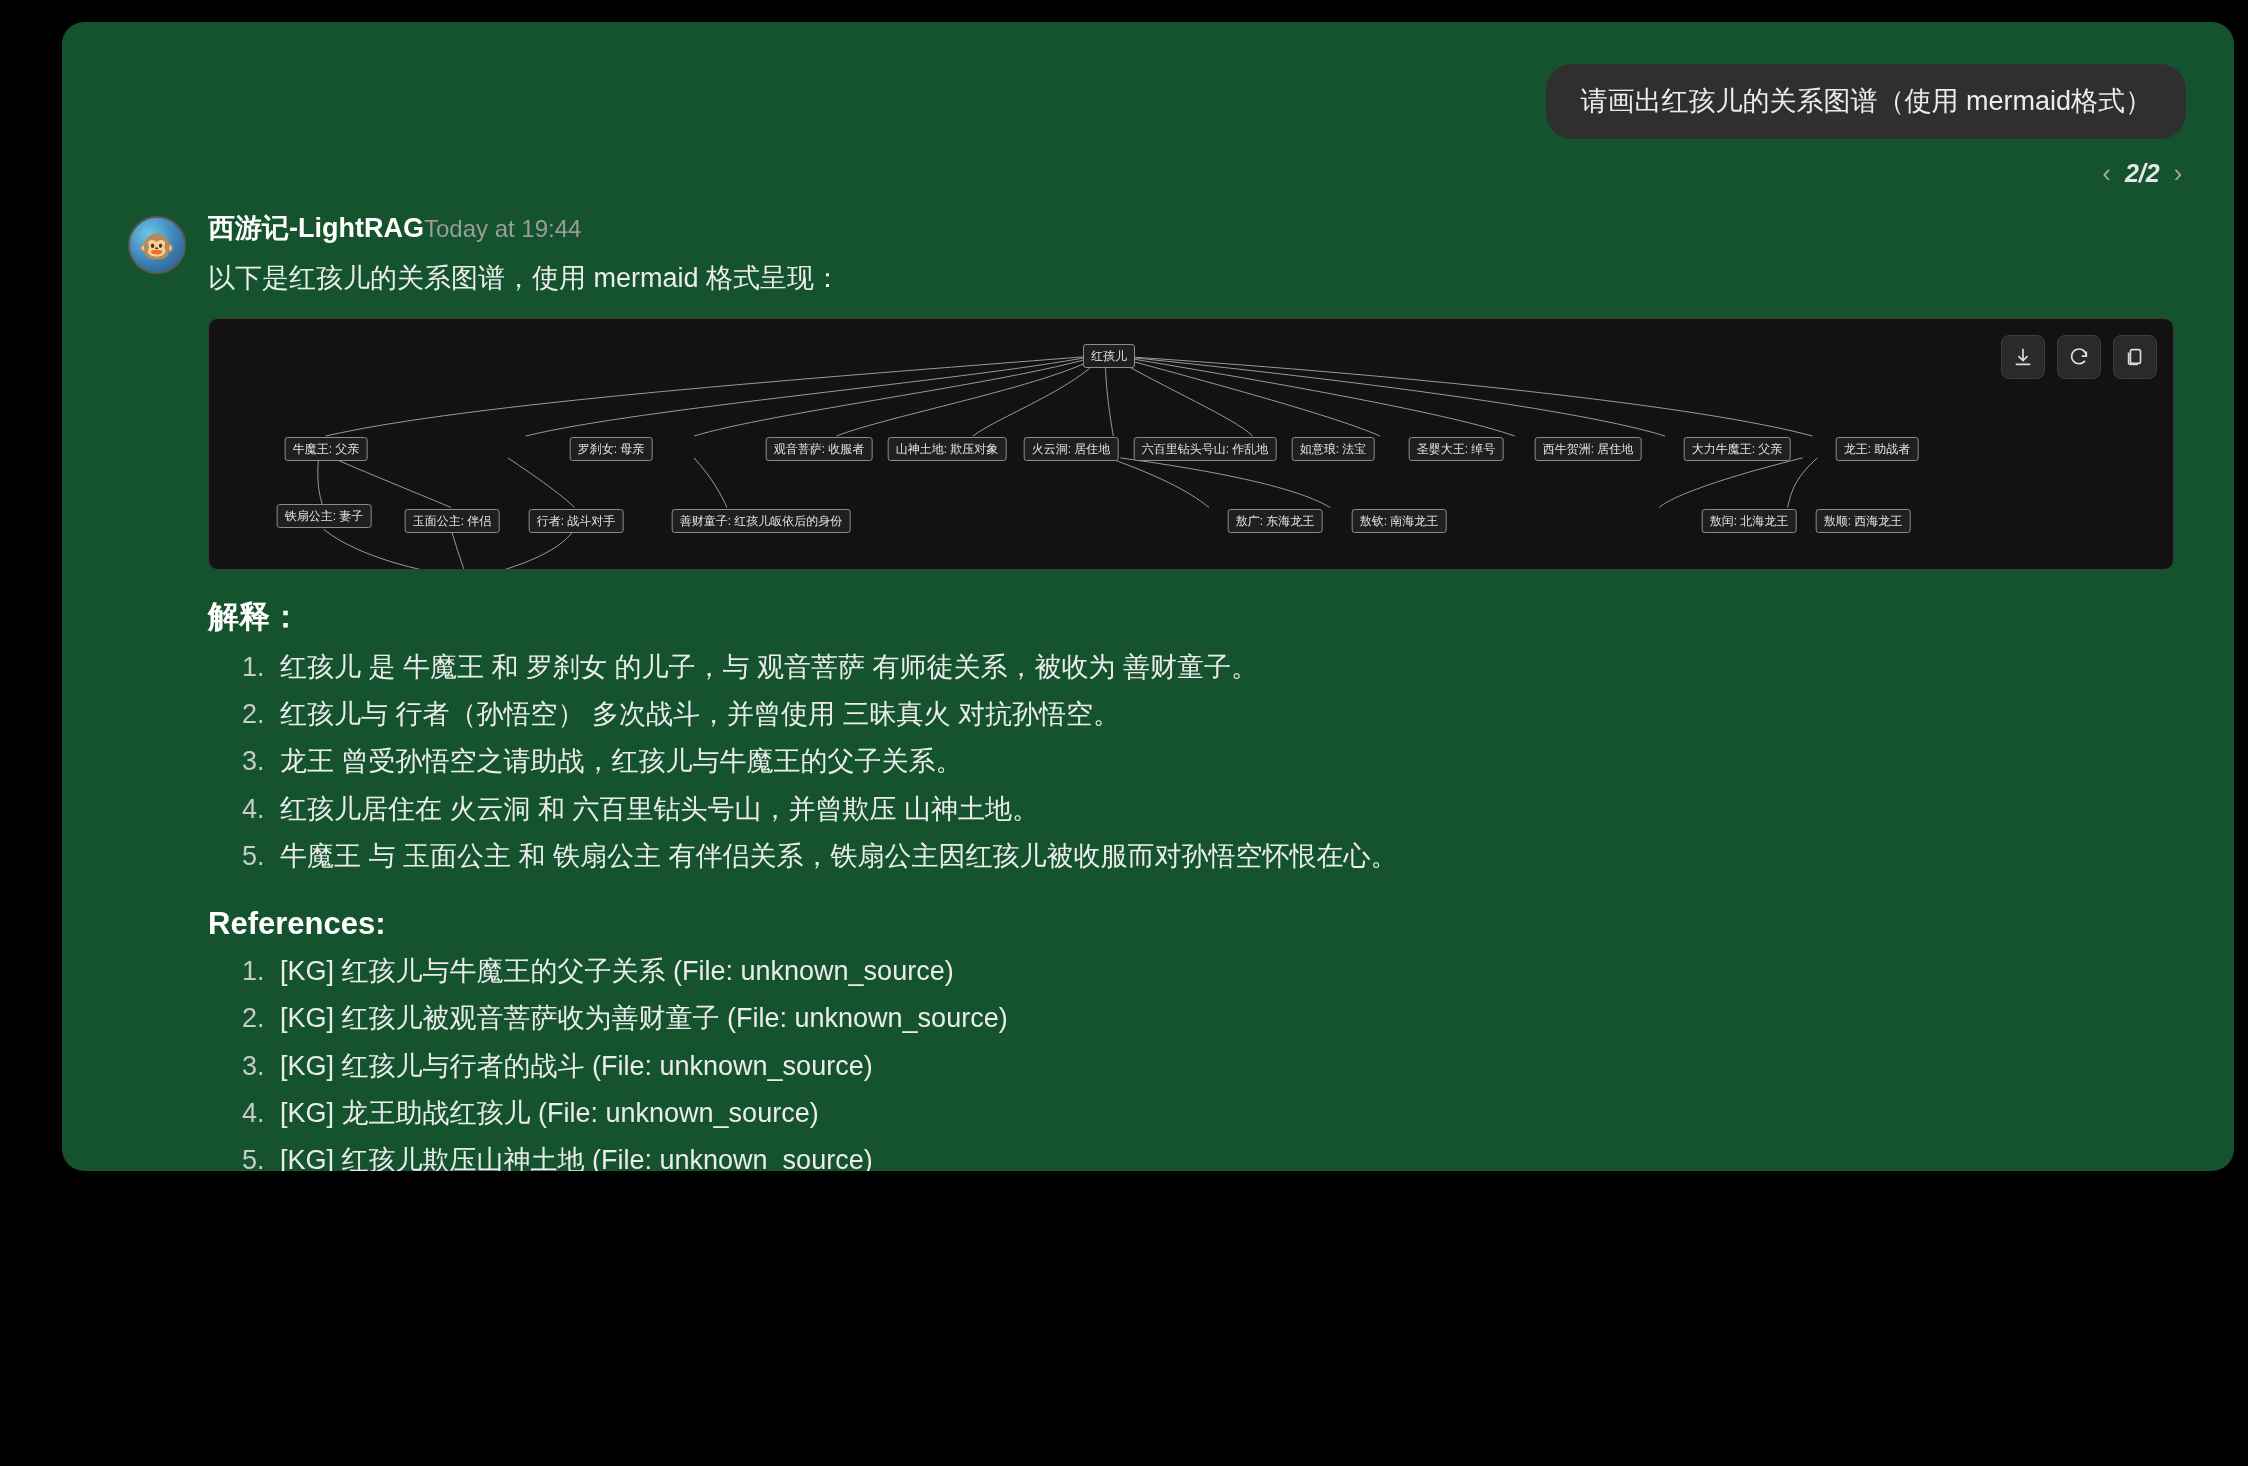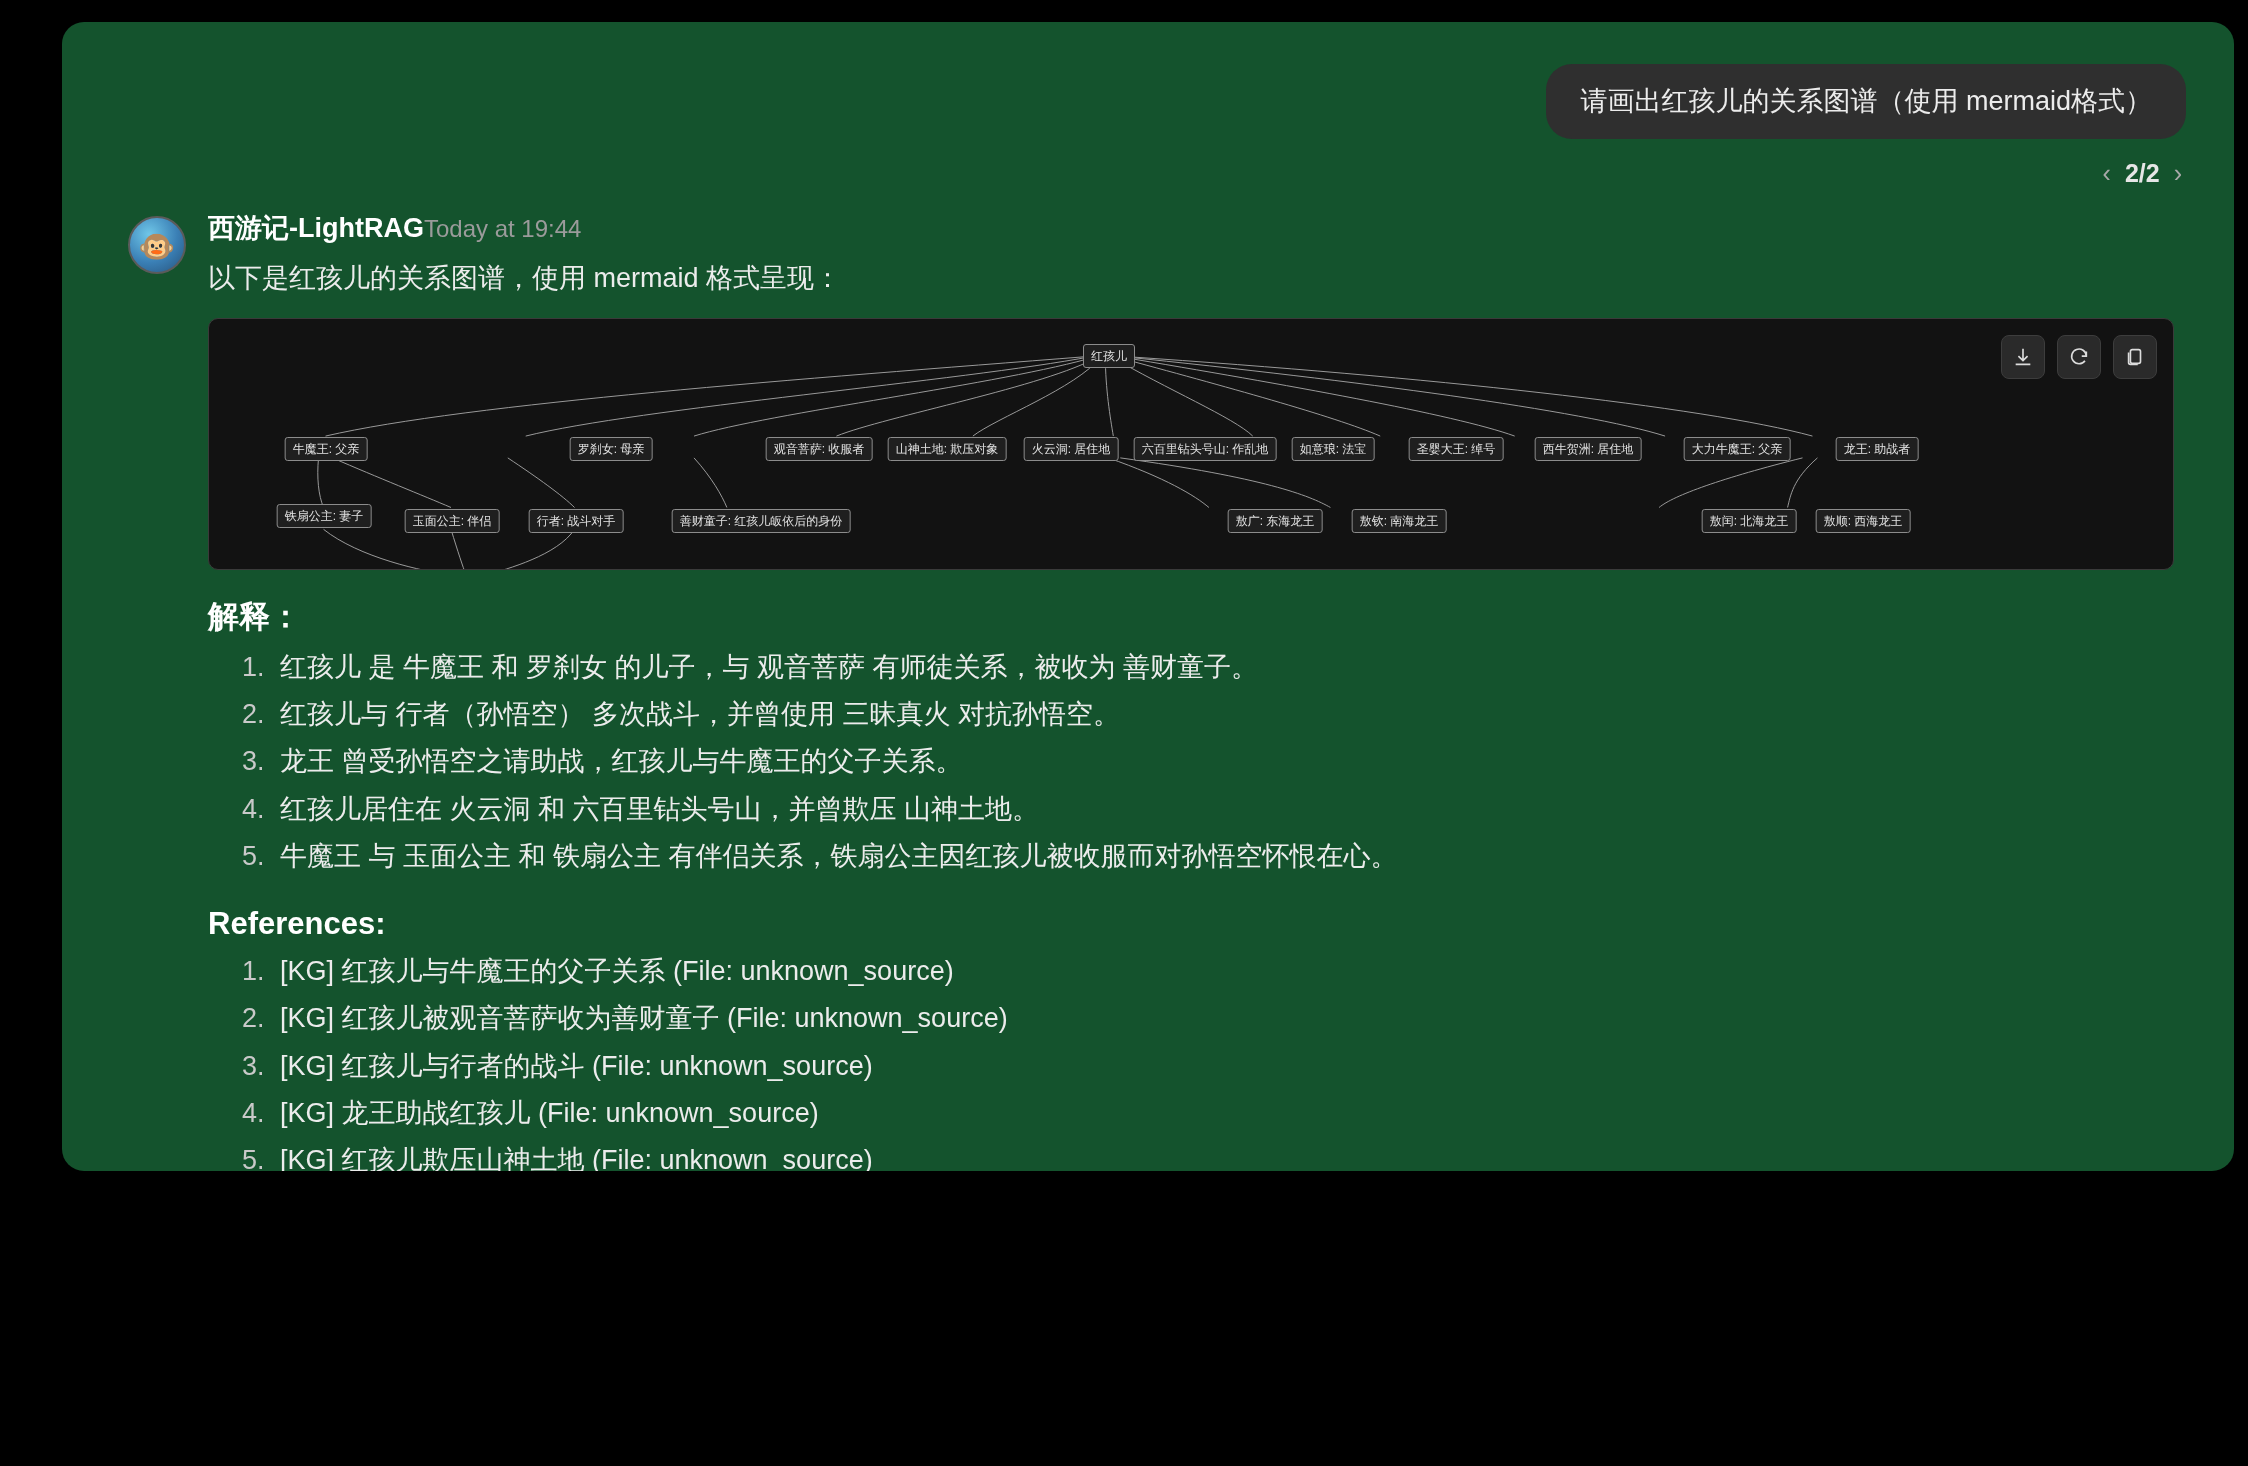--- a/index.html
+++ b/index.html
@@ -34,21 +34,21 @@
     max-width: 1200px;
   }
   .pager {
     display: flex; justify-content: flex-end; align-items: center;
     gap: 14px;
     padding: 20px 52px 0 0;
     color: #9a9a9a;
     font-size: 23px;
   }
   .pager .arrow { font-size: 25px; color: #a8a8a8; cursor: pointer; }
-  .pager .count { color: #e6e6e6; font-weight: bold; font-size: 25px; }
+  .pager .count { color: #e6e6e6; font-weight: bold; font-size: 25px; font-style: italic; }
 
   
   .assistant {
     padding: 22px 60px 0 66px;
     display: flex;
     gap: 22px;
   }
   .avatar {
     width: 58px; height: 58px; flex: 0 0 58px;
     border-radius: 50%;

